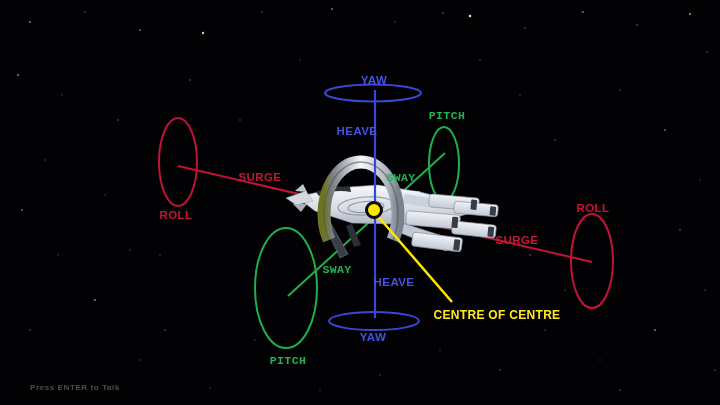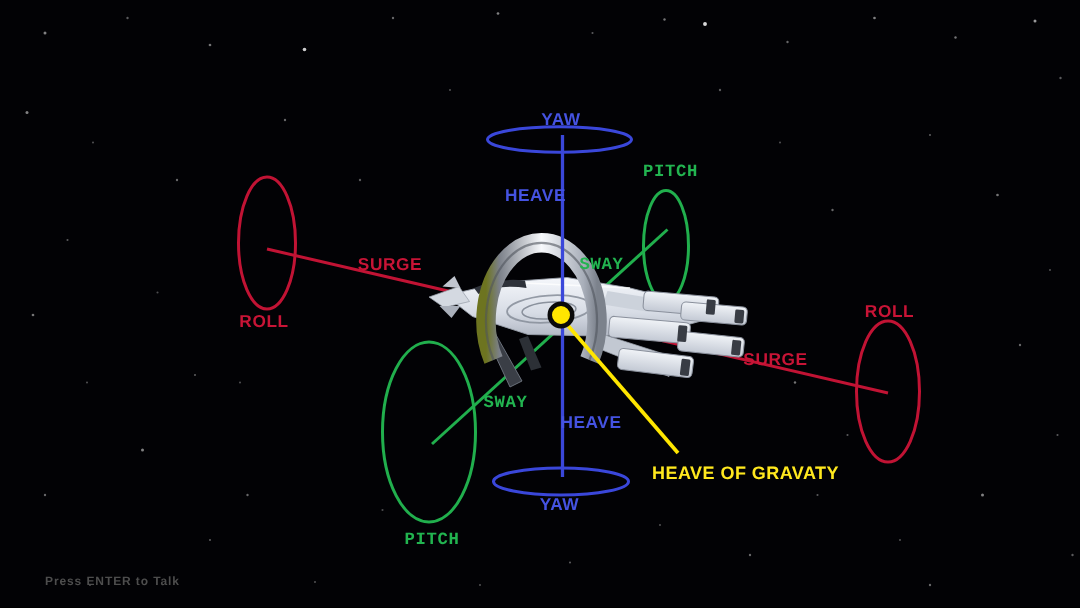--- a/index.html
+++ b/index.html
@@ -166,16 +166,16 @@
   <div class="lbl green" style="left:447px;top:115px;">PITCH</div>
   <div class="lbl green" style="left:401px;top:177px;">SWAY</div>
   <div class="lbl red" style="left:260px;top:177px;">SURGE</div>
   <div class="lbl red" style="left:176px;top:215px;">ROLL</div>
   <div class="lbl green" style="left:337px;top:269px;">SWAY</div>
   <div class="lbl blue" style="left:394px;top:282px;">HEAVE</div>
   <div class="lbl blue" style="left:373px;top:337px;">YAW</div>
   <div class="lbl green" style="left:288px;top:360px;">PITCH</div>
   <div class="lbl red" style="left:517px;top:240px;">SURGE</div>
   <div class="lbl red" style="left:593px;top:208px;">ROLL</div>
-  <div class="lbl cog" style="left:497px;top:315px;">HEAVE OF GRAVATY</div>
+  <div class="lbl cog" style="left:497px;top:315px;">CENTRE OF CENTRE</div>
 
   <div class="hud-prompt">Press ENTER to Talk</div>
 </div>
 
 </body></html>

